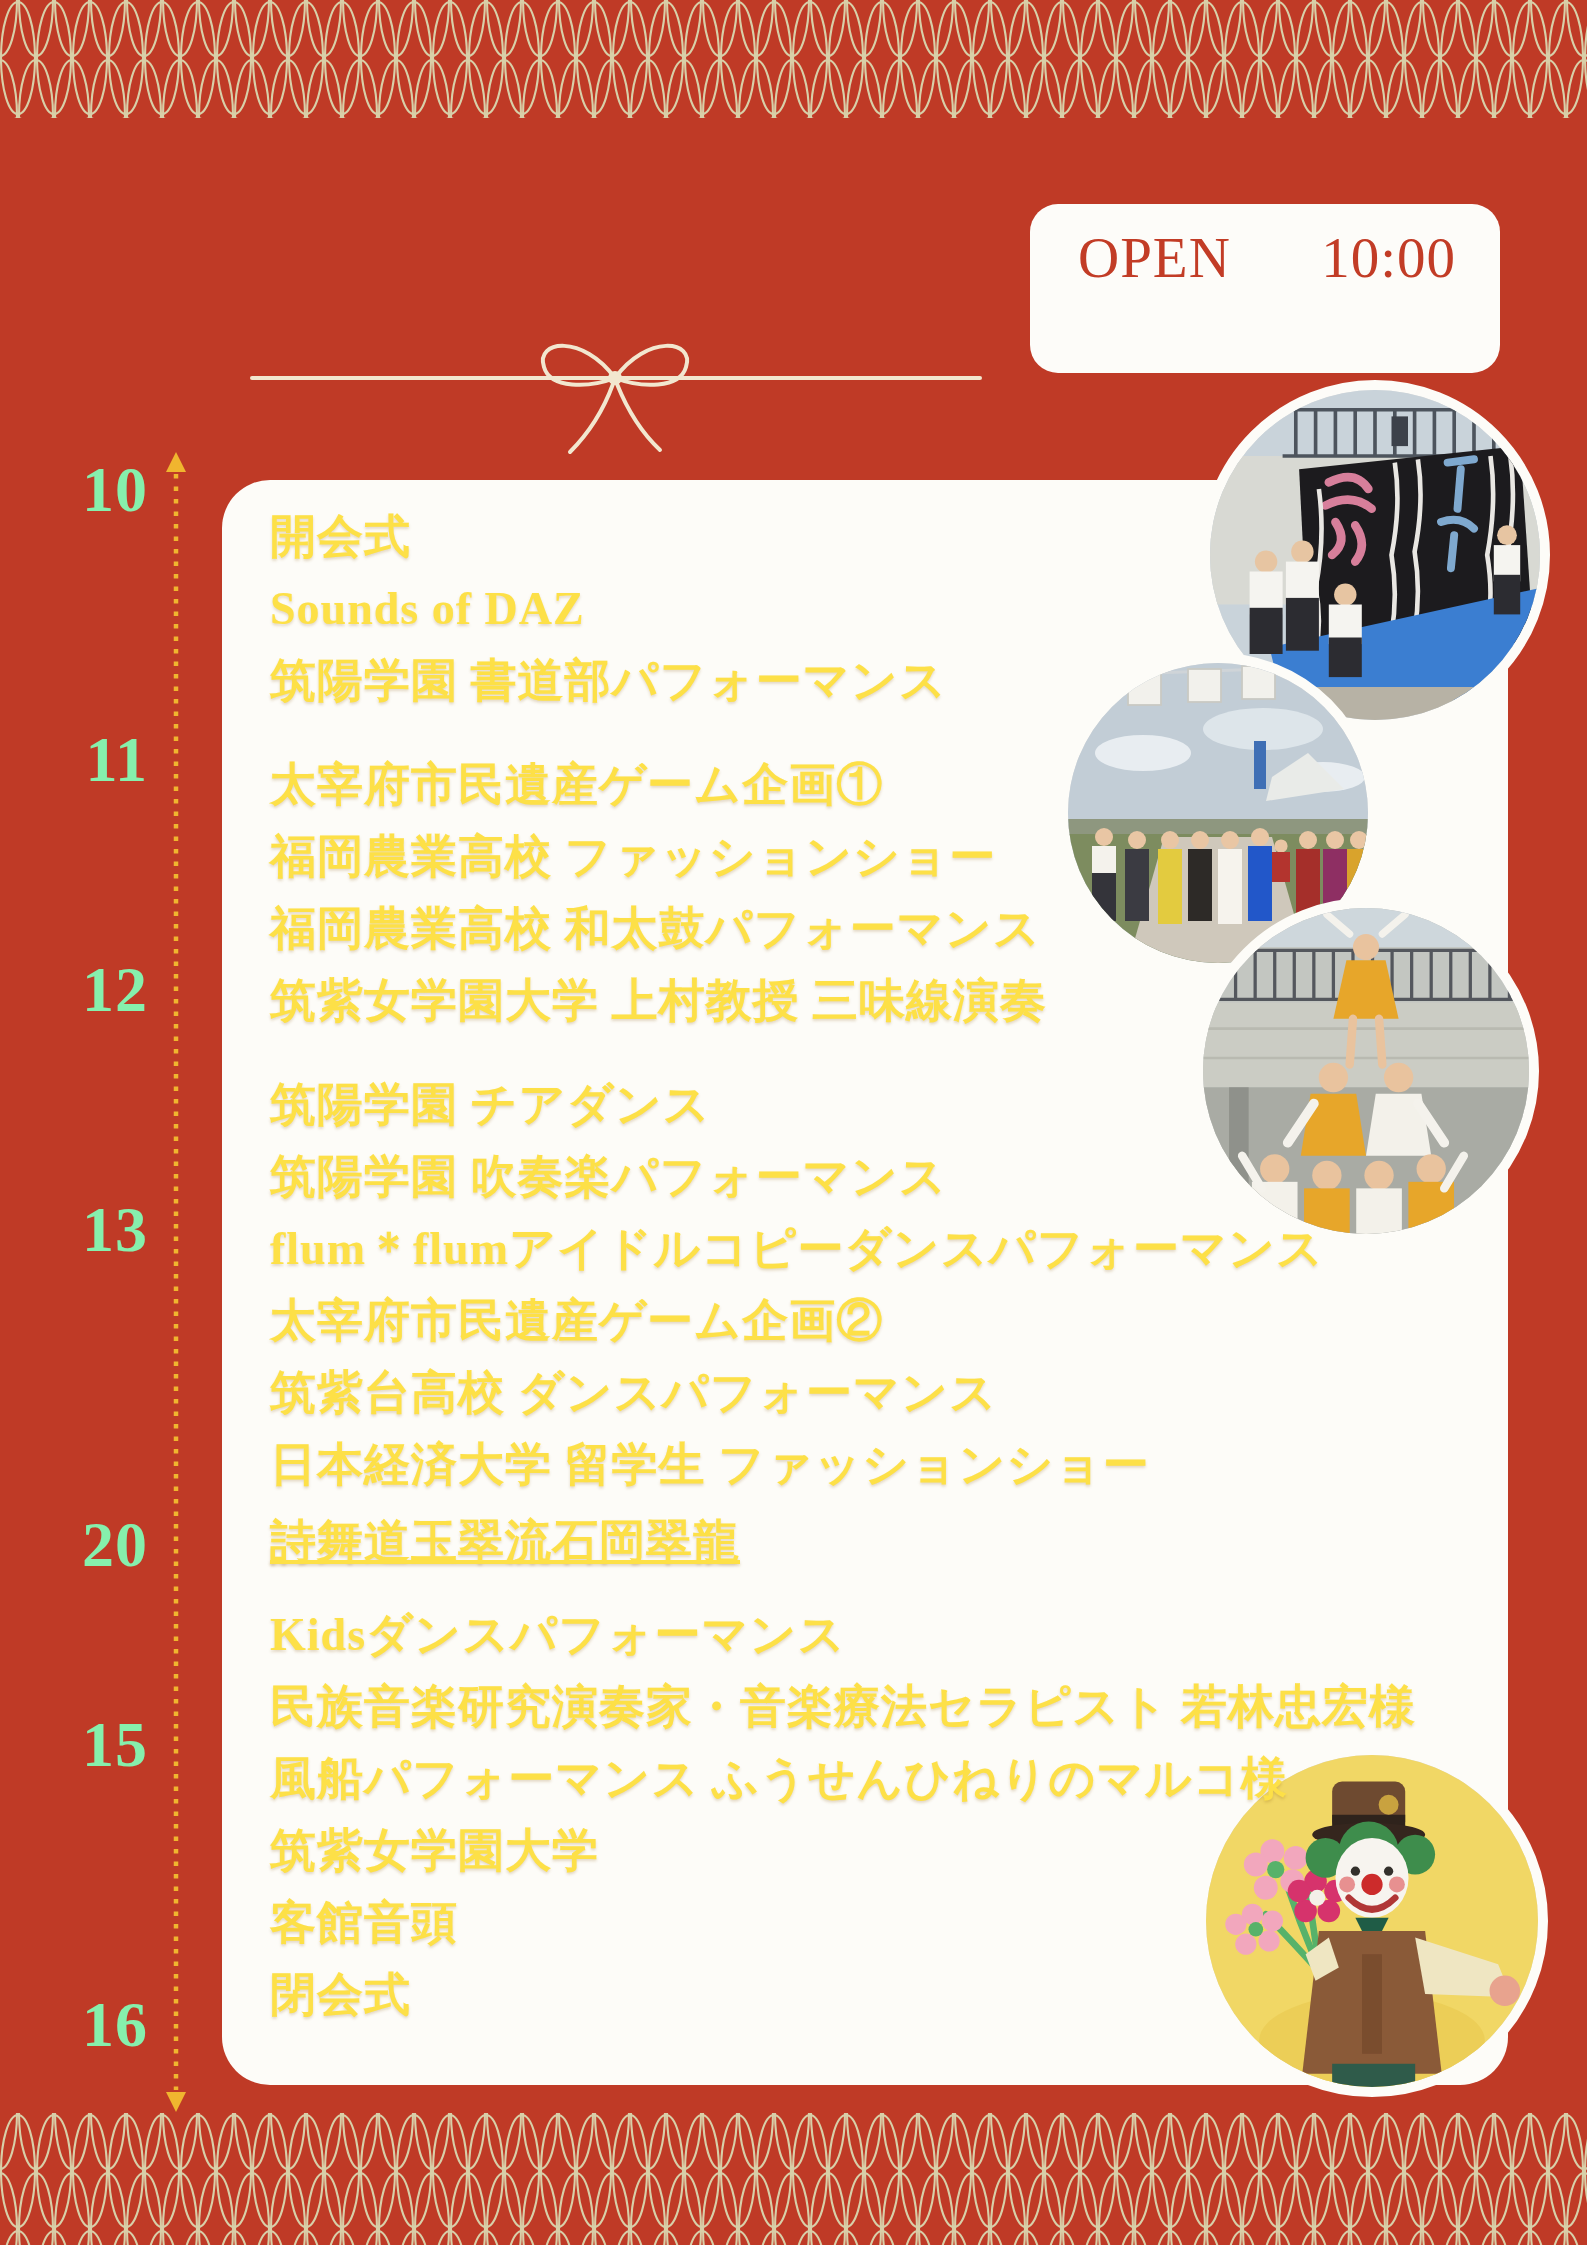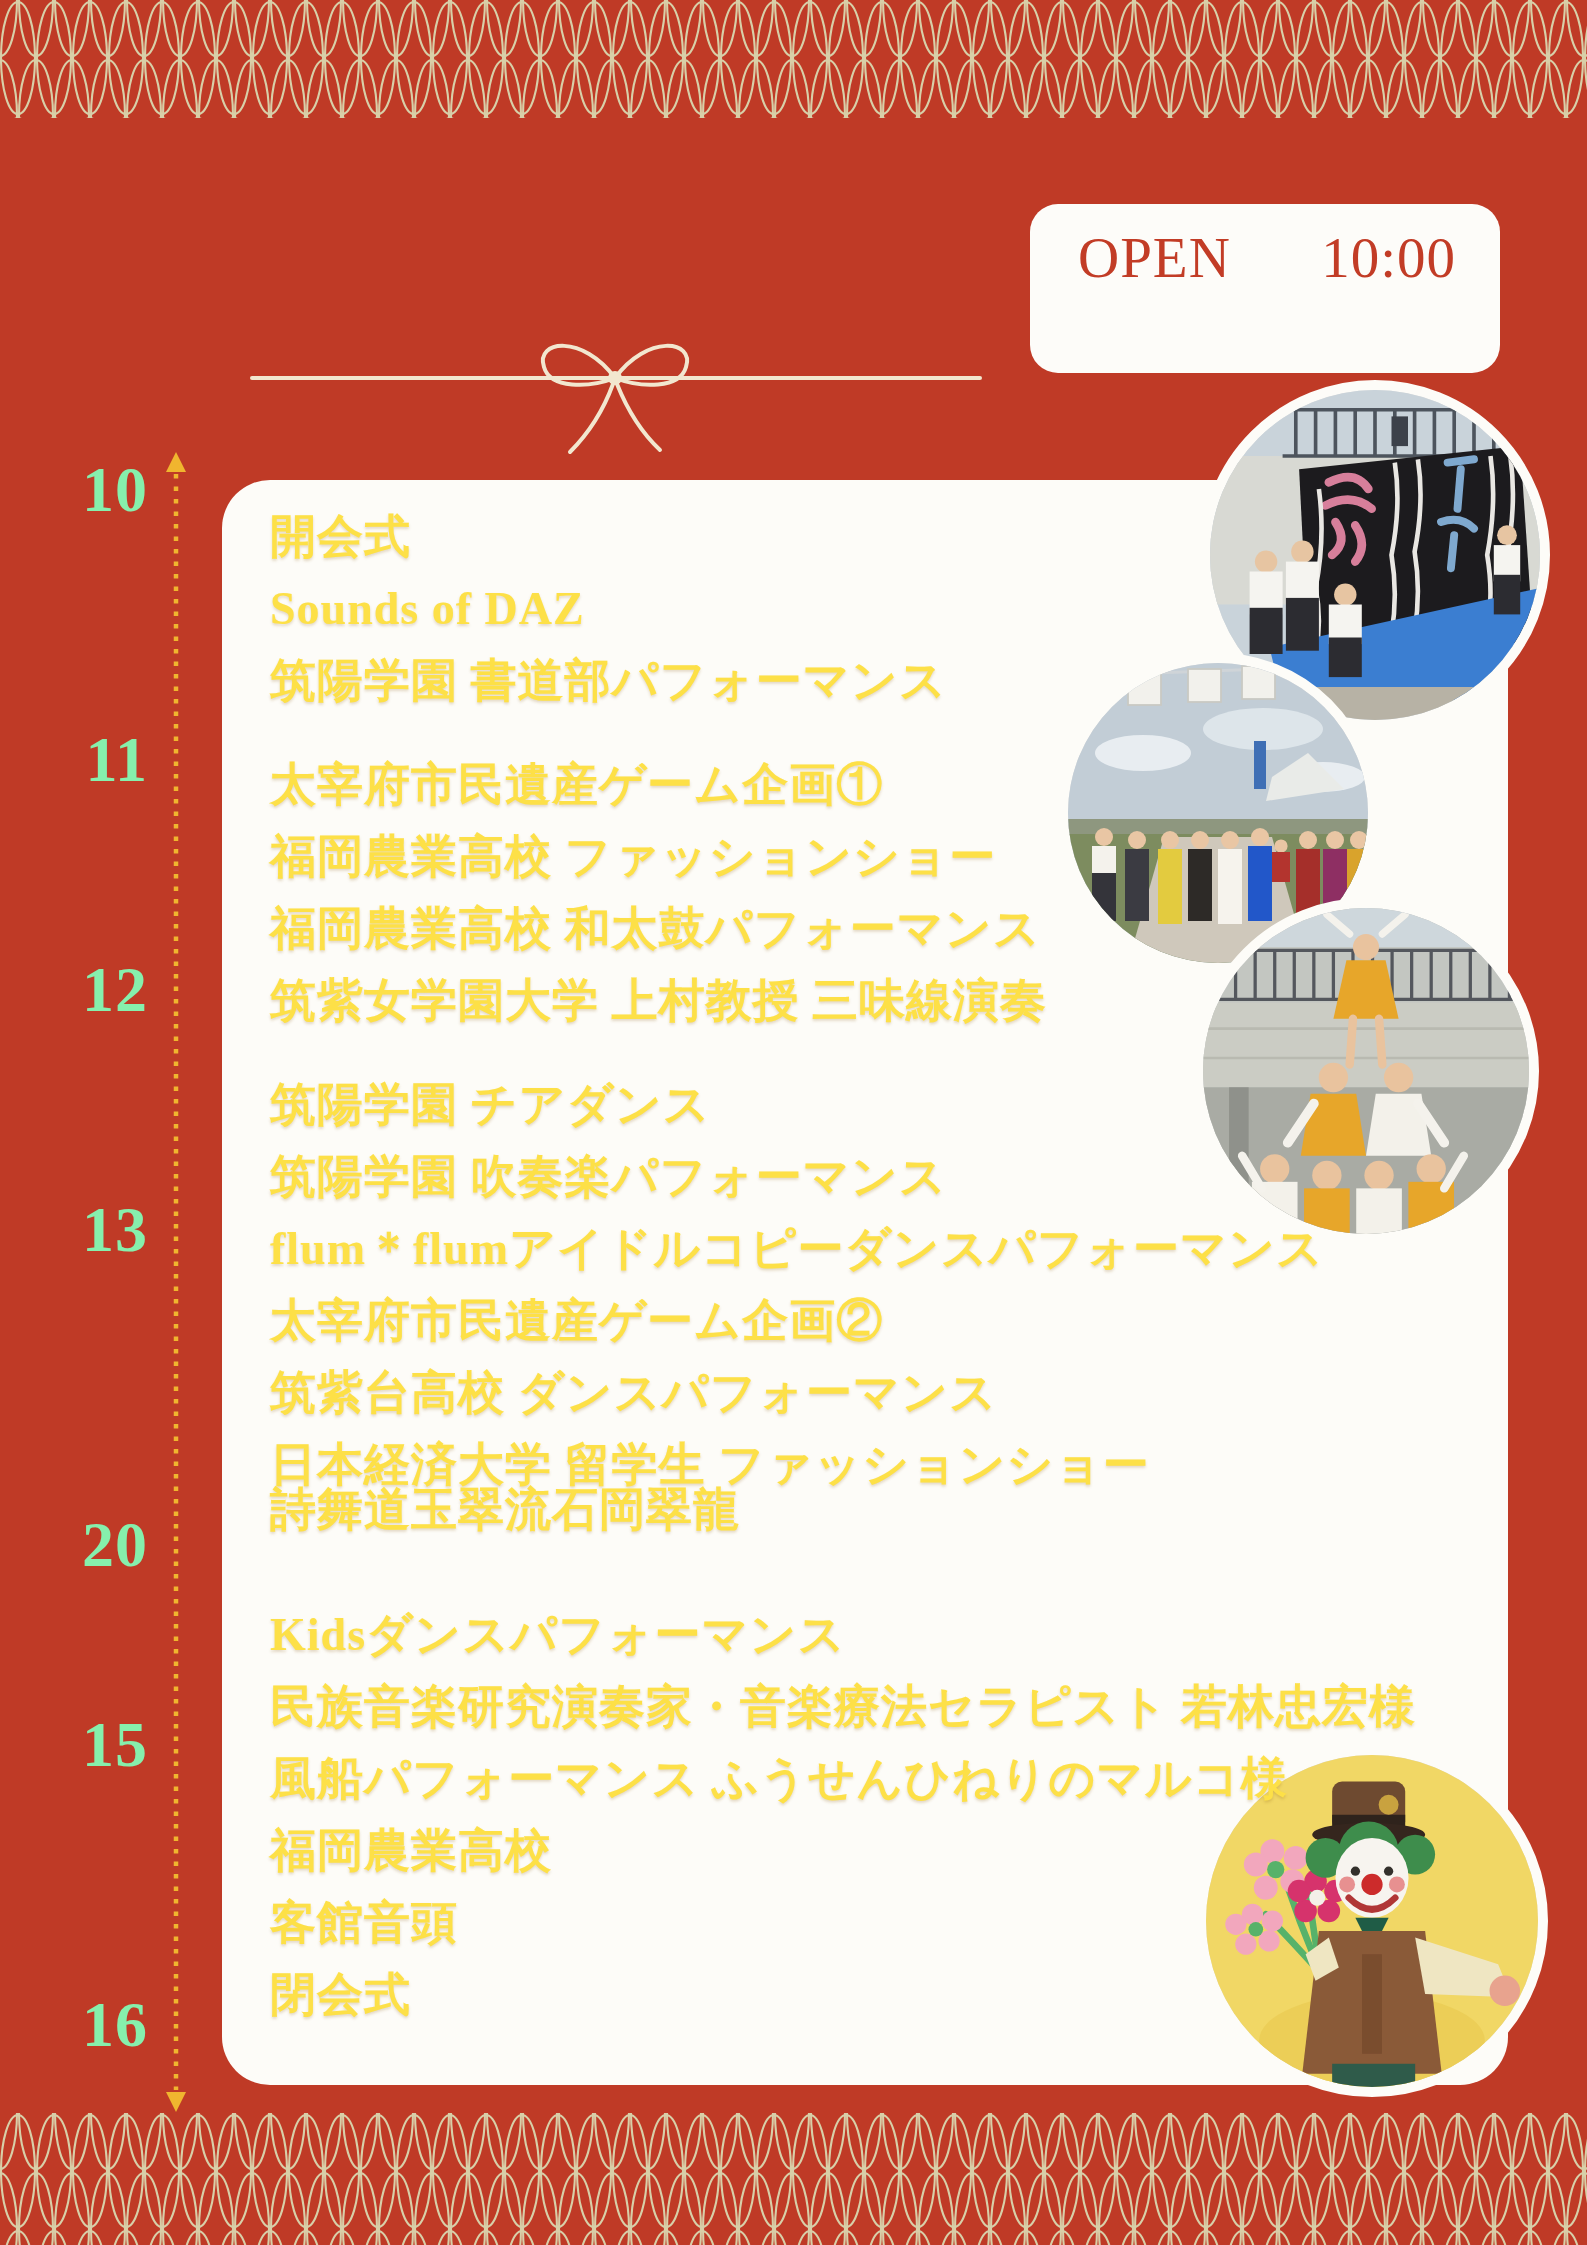--- a/index.html
+++ b/index.html
@@ -349,25 +349,25 @@
       <div class="schedule-line" style="top: 749px; text-align: right;">太宰府市民遺産ゲーム企画①</div>
       <div class="schedule-line" style="top: 821px;">福岡農業高校 ファッションショー</div>
       <div class="schedule-line" style="top: 893px;">福岡農業高校 和太鼓パフォーマンス</div>
       <div class="schedule-line" style="top: 965px;">筑紫女学園大学 上村教授 三味線演奏</div>
       <div class="schedule-line" style="top: 1069px;">筑陽学園 チアダンス</div>
       <div class="schedule-line" style="top: 1141px;">筑陽学園 吹奏楽パフォーマンス</div>
       <div class="schedule-line" style="top: 1213px;">flum＊flumアイドルコピーダンスパフォーマンス</div>
       <div class="schedule-line" style="top: 1285px;">太宰府市民遺産ゲーム企画②</div>
       <div class="schedule-line" style="top: 1357px;">筑紫台高校 ダンスパフォーマンス</div>
       <div class="schedule-line" style="top: 1429px;">日本経済大学 留学生 ファッションショー</div>
-      <div class="schedule-line" style="top: 1474px;">詩舞道玉翠流石岡翠龍</div>
+      <div class="schedule-line" style="top: 1506px; text-decoration: underline;">詩舞道玉翠流石岡翠龍</div>
       <div class="schedule-line" style="top: 1599px;">Kidsダンスパフォーマンス</div>
       <div class="schedule-line" style="top: 1671px;">民族音楽研究演奏家・音楽療法セラピスト 若林忠宏様</div>
       <div class="schedule-line" style="top: 1743px;">風船パフォーマンス ふうせんひねりのマルコ様</div>
-      <div class="schedule-line" style="top: 1815px;">福岡農業高校</div>
+      <div class="schedule-line" style="top: 1815px;">筑紫女学園大学</div>
       <div class="schedule-line" style="top: 1887px;">客館音頭</div>
       <div class="schedule-line" style="top: 1959px;">閉会式</div>
     </div>
 
   <svg class="band band-bottom" width="1587" height="132" viewBox="0 0 1587 132" aria-hidden="true">
     <defs>
       <pattern id="lat-bot" width="36" height="116" patternUnits="userSpaceOnUse">
         <g fill="none" stroke="#d8cfa8" stroke-width="2.1">
           <ellipse cx="18" cy="58" rx="17" ry="56"></ellipse>
           <ellipse cx="0" cy="0" rx="17" ry="56"></ellipse>

